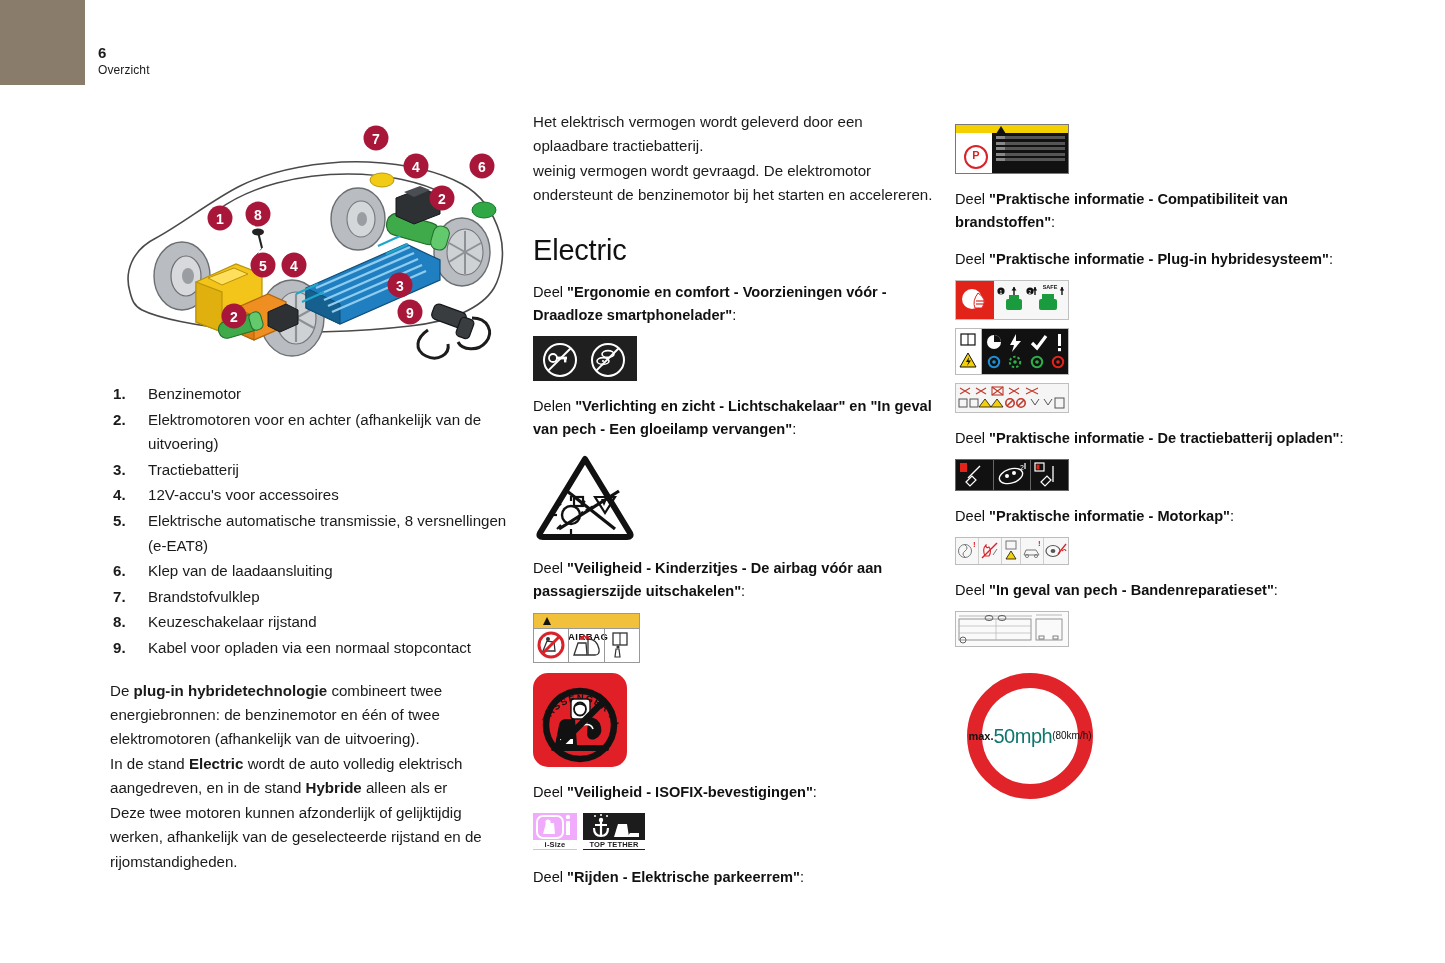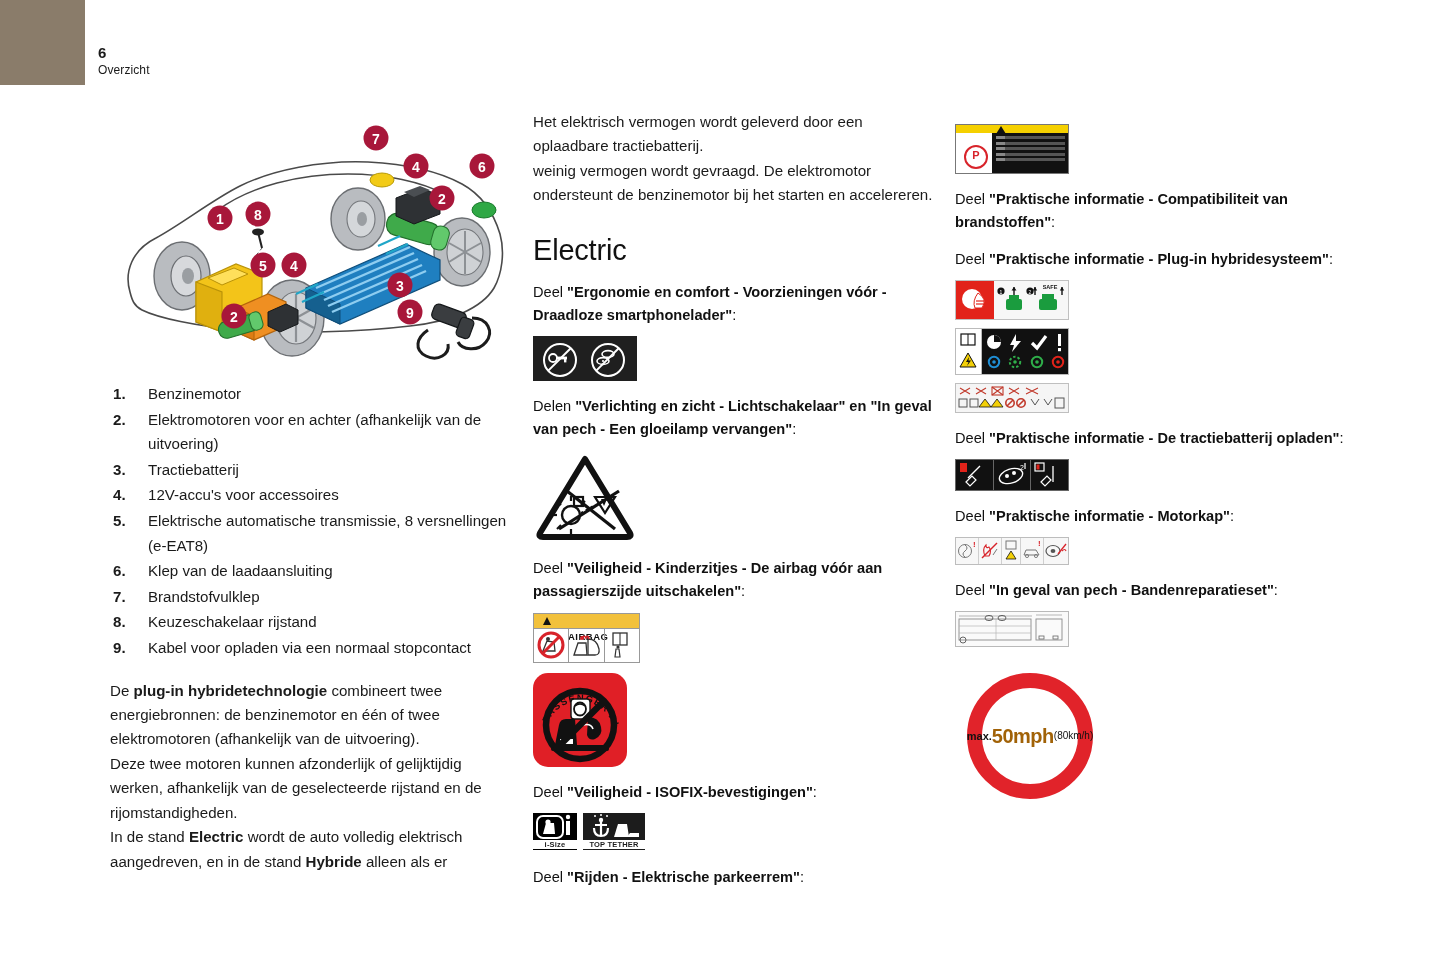--- a/index.html
+++ b/index.html
@@ -87,21 +87,21 @@
     border-bottom:8px solid #111;
   }
   .ab-cells{display:flex;height:33px;}
   .ab-cell{flex:1;border-right:1px solid #999;position:relative;}
   .ab-cell:last-child{border-right:none;}
 
   
   .stk-pax{width:94px;height:94px;background:#e01f26;border-radius:15px;position:relative;}
 
   
-  .stk-isofix{width:44px;height:37px;background:#000000;position:relative;display:inline-block;}
+  .stk-isofix{width:44px;height:37px;background:#f0abfc;position:relative;display:inline-block;}
   .stk-toptether{width:62px;height:37px;background:#1c1c1c;position:relative;display:inline-block;margin-left:6px;}
   .stk-cap{
     position:absolute;bottom:1px;left:0;right:0;text-align:center;
     font-size:7.5px;font-weight:bold;color:#1c1c1c;background:#fff;
     letter-spacing:.2px;line-height:9px;
   }
 
   
   .stk-pbrake{width:112px;height:48px;background:#111;border:1px solid #777;position:relative;overflow:hidden;}
   .pb-yellow{position:absolute;left:0;top:0;right:0;height:8px;background:#f5d000;}
@@ -147,21 +147,21 @@
   .stk-tyre{width:112px;height:34px;background:#fafafa;border:1px solid #b9b9b9;position:relative;}
 
   
   .speed-sign{
     width:96px;height:96px;border-radius:50%;
     border:15px solid #e1232a;background:#fff;
     display:flex;flex-direction:row;align-items:center;justify-content:center;
     margin-top:26px;margin-left:12px;
   }
   .sp-max{font-size:11px;font-weight:bold;line-height:11px;color:#111;}
-  .sp-main{font-size:20px;font-weight:bold;line-height:21px;color:#a16207;letter-spacing:-.5px;}
+  .sp-main{font-size:20px;font-weight:normal;line-height:21px;color:#0f766e;letter-spacing:-.5px;}
   .sp-sub{font-size:10px;line-height:12px;color:#111;}
 </style>
 </head>
 <body>
 
 <div class="corner-block"></div>
 <div class="page-head">
   <div class="page-num">6</div>
   <div class="page-sec">Overzicht</div>
 </div>
@@ -328,22 +328,22 @@
     <li><span class="idx">3.</span><span>Tractiebatterij</span></li>
     <li><span class="idx">4.</span><span>12V-accu's voor accessoires</span></li>
     <li><span class="idx">5.</span><span>Elektrische automatische transmissie, 8 versnellingen (e-EAT8)</span></li>
     <li><span class="idx">6.</span><span>Klep van de laadaansluiting</span></li>
     <li><span class="idx">7.</span><span>Brandstofvulklep</span></li>
     <li><span class="idx">8.</span><span>Keuzeschakelaar rijstand</span></li>
     <li><span class="idx">9.</span><span>Kabel voor opladen via een normaal stopcontact</span></li>
   </ol>
 
   <p class="body" style="margin-top:18px;"><span>De </span><b>plug-in hybridetechnologie</b><span> combineert twee energiebronnen: de benzinemotor en één of twee elektromotoren (afhankelijk van de uitvoering).</span></p>
+  <p class="body"><span>In de stand </span><b>Electric</b><span> wordt de auto volledig elektrisch aangedreven, en in de stand </span><b>Hybride</b><span> alleen als er</span></p>
   <p class="body"><span>Deze twee motoren kunnen afzonderlijk of gelijktijdig werken, afhankelijk van de geselecteerde rijstand en de rijomstandigheden.</span></p>
-  <p class="body"><span>In de stand </span><b>Electric</b><span> wordt de auto volledig elektrisch aangedreven, en in de stand </span><b>Hybride</b><span> alleen als er</span></p>
 </div>
 
 <div class="col col-mid">
 
   <p class="body">Het elektrisch vermogen wordt geleverd door een oplaadbare tractiebatterij.</p>
   <p class="body">weinig vermogen wordt gevraagd. De elektromotor ondersteunt de benzinemotor bij het starten en accelereren.</p>
 
   <h2 class="title">Electric</h2>
 
   <p class="sec-head"><span>Deel </span><b>"Ergonomie en comfort - Voorzieningen vóór - Draadloze smartphonelader"</b><span>:</span></p>

